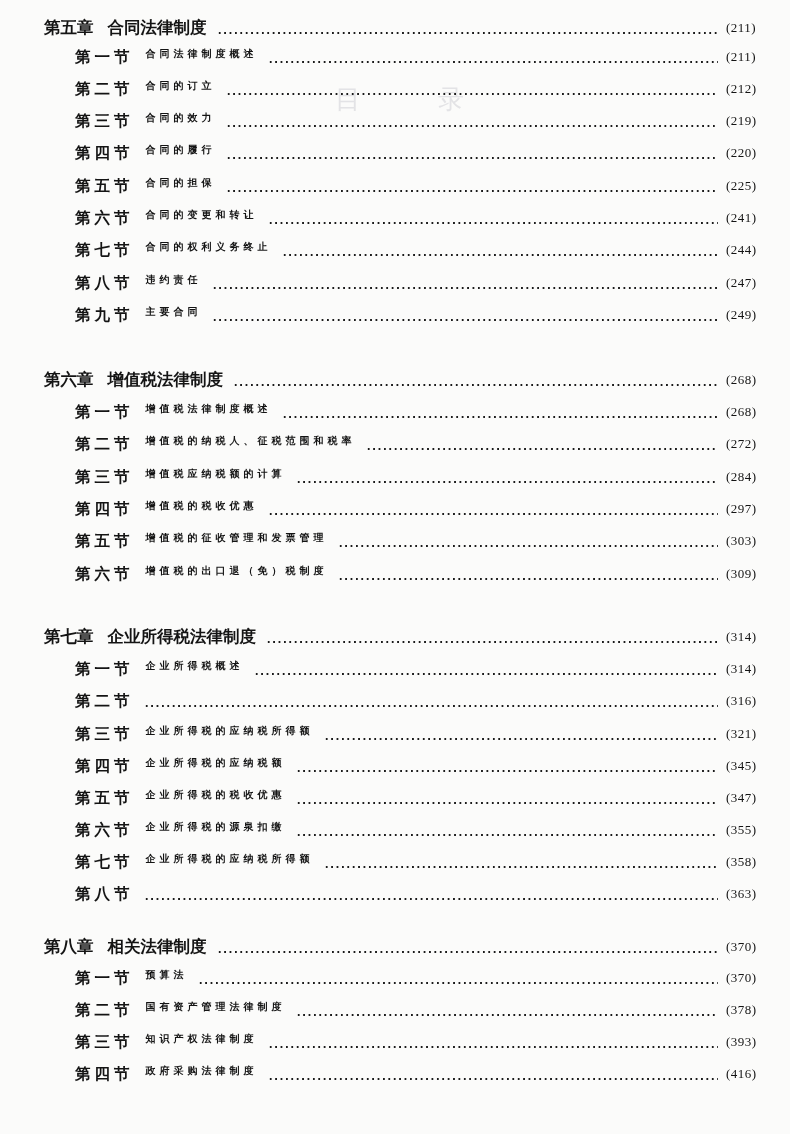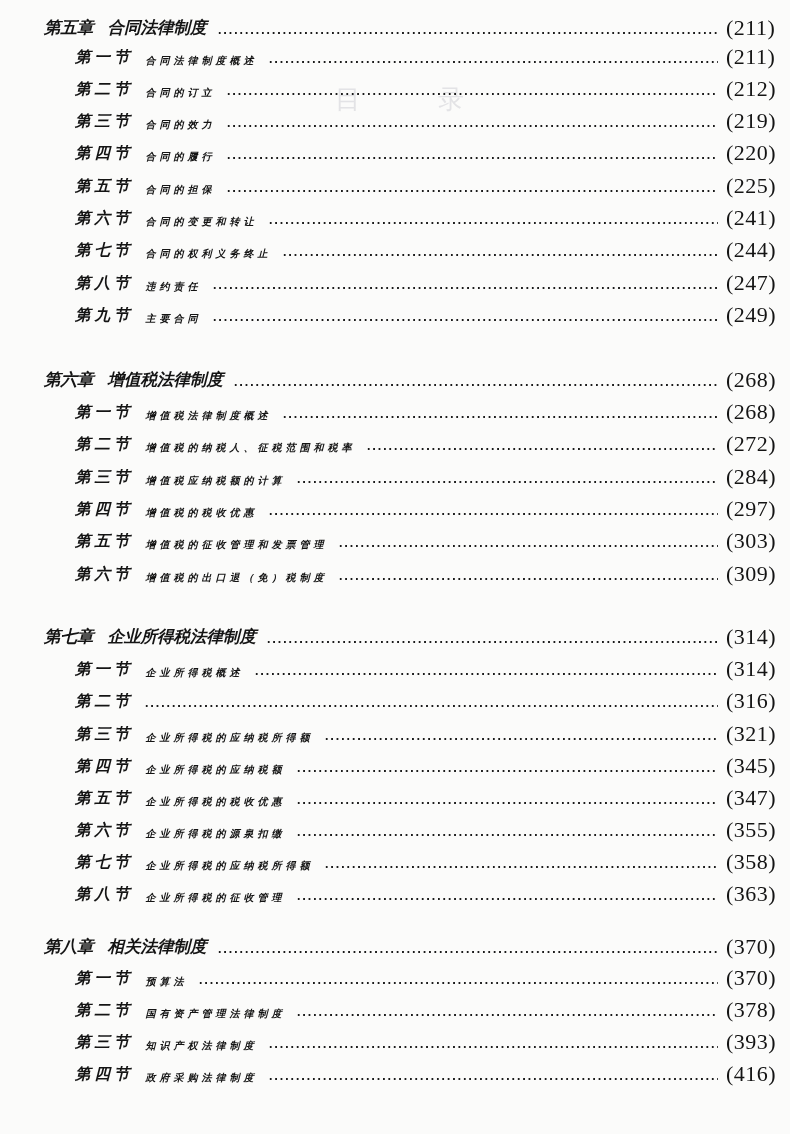--- a/index.html
+++ b/index.html
@@ -23,24 +23,23 @@
     .row {
       position: absolute;
       left: 0;
       width: 790px;
       height: 30px;
       display: flex;
       align-items: center;
     }
     .row .label {
       display: flex;
-      align-items: flex-end;
+      align-items: flex-start;
       white-space: nowrap;
       flex: 0 0 auto;
-      font-style: italic;
     }
     .row .num {
       font-weight: bold;
       letter-spacing: 1px;
     }
     .row .title {
       margin-left: 14px;
     }
     .row .leader {
       flex: 1 1 auto;
@@ -50,21 +49,21 @@
       top: 5px;
       background-image: radial-gradient(circle, #1a1a1a 0.9px, transparent 1.1px);
       background-size: 5.4px 2px;
       background-repeat: repeat-x;
       background-position: left center;
     }
     .row .page-num {
       flex: 0 0 auto;
       width: 64px;
       font-family: "Liberation Serif", "DejaVu Serif", serif;
-      font-size: 22px;
+      font-size: 13px;
       text-align: left;
       letter-spacing: 0.5px;
     }
     .chapter .label { padding-left: 44px; }
     .chapter .num { font-size: 16.5px; letter-spacing: 0; }
     .chapter .title { font-size: 16.5px; font-weight: bold; letter-spacing: 0; }
     .section .label { padding-left: 75px; }
     .section .num { font-size: 15.5px; letter-spacing: 4px; }
     .section .title { font-size: 10px; letter-spacing: 4px; font-weight: bold; margin-left: 12px; }
     
@@ -277,21 +276,20 @@
     <span class="label">
       <span class="num">第七节</span>
       <span class="title">企业所得税的应纳税所得额</span>
     </span>
     <span class="leader"></span>
     <span class="page-num">(358)</span>
   </div>
     <div class="row section" style="top: 879px;">
     <span class="label">
       <span class="num">第八节</span>
-      <span class="title">企业所得税的征收管理</span>
     </span>
     <span class="leader"></span>
     <span class="page-num">(363)</span>
   </div>
     <div class="row chapter" style="top: 932px;">
     <span class="label">
       <span class="num">第八章</span>
       <span class="title">相关法律制度</span>
     </span>
     <span class="leader"></span>

